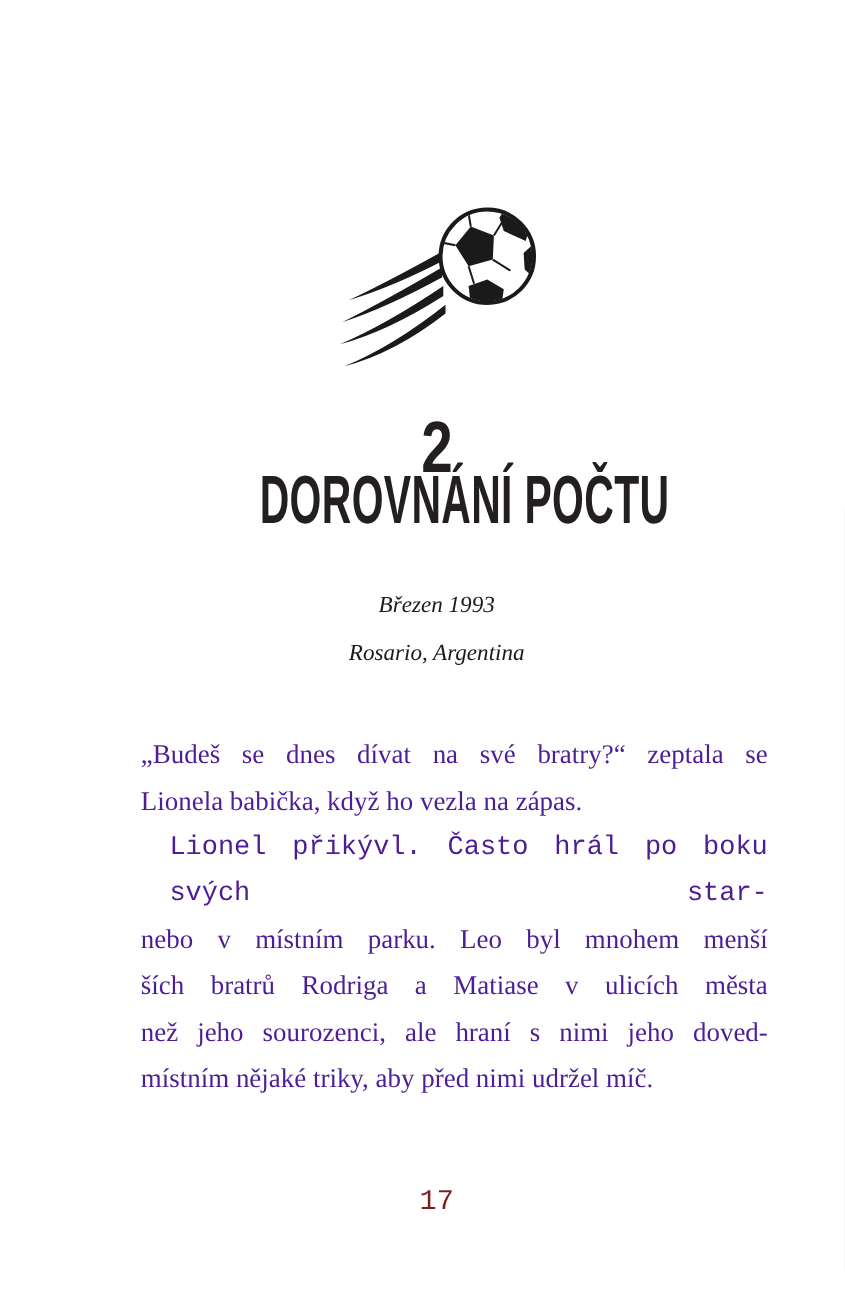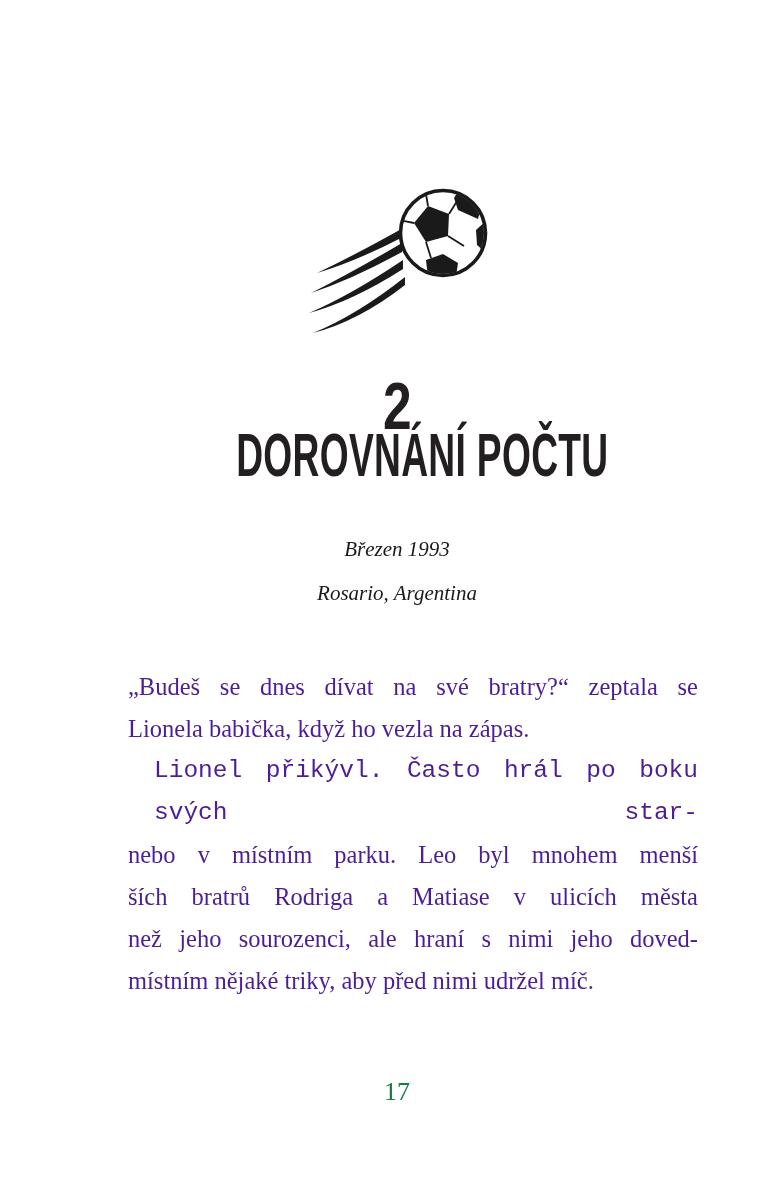--- a/index.html
+++ b/index.html
@@ -64,21 +64,22 @@
     text-align-last:left;
   }
   .bline.indent{
     padding-left:26px;
     font-family:Liberation Mono, monospace;
   }
   .page-number{
     top:1077px;
     font-size:26px;
     line-height:30px;
-    color:#15803d;
+    color:#7f1d1d;
+    font-family:Liberation Mono, monospace;
   }
 </style>
 </head>
 <body>
 
 <div class="page">
 
   <svg class="ball-art" viewBox="0 0 190 175" xmlns="http://www.w3.org/2000/svg">
     <g fill="#1a1a1a">
       <path d="M 8,168 Q 52,150 100,112 L 100,120 Q 54,156 8,168 Z"></path>

